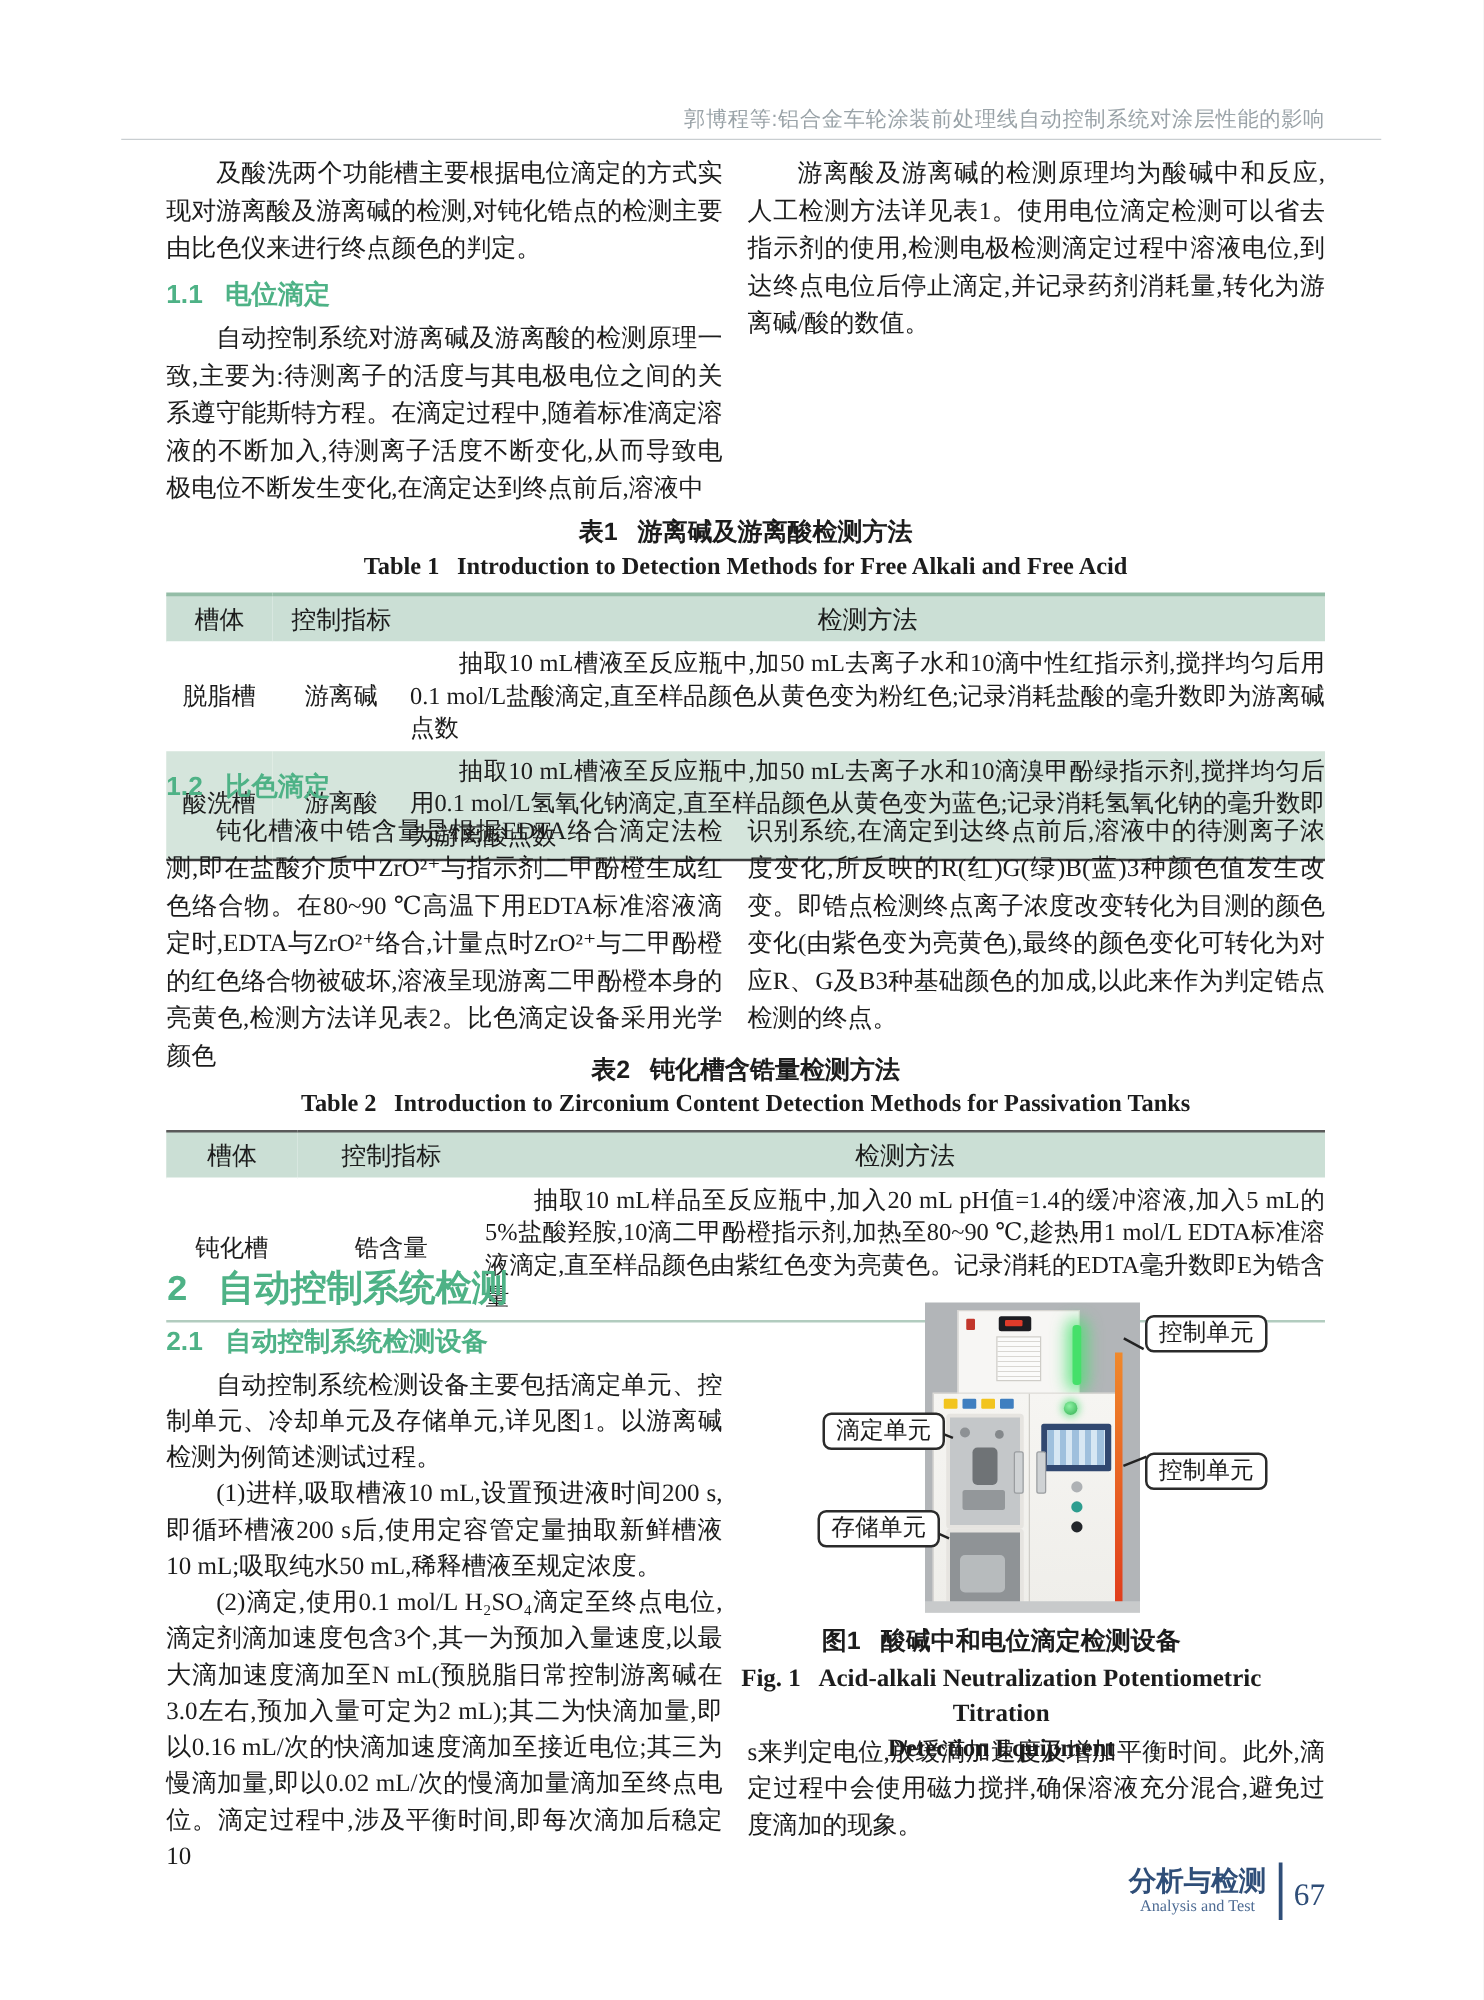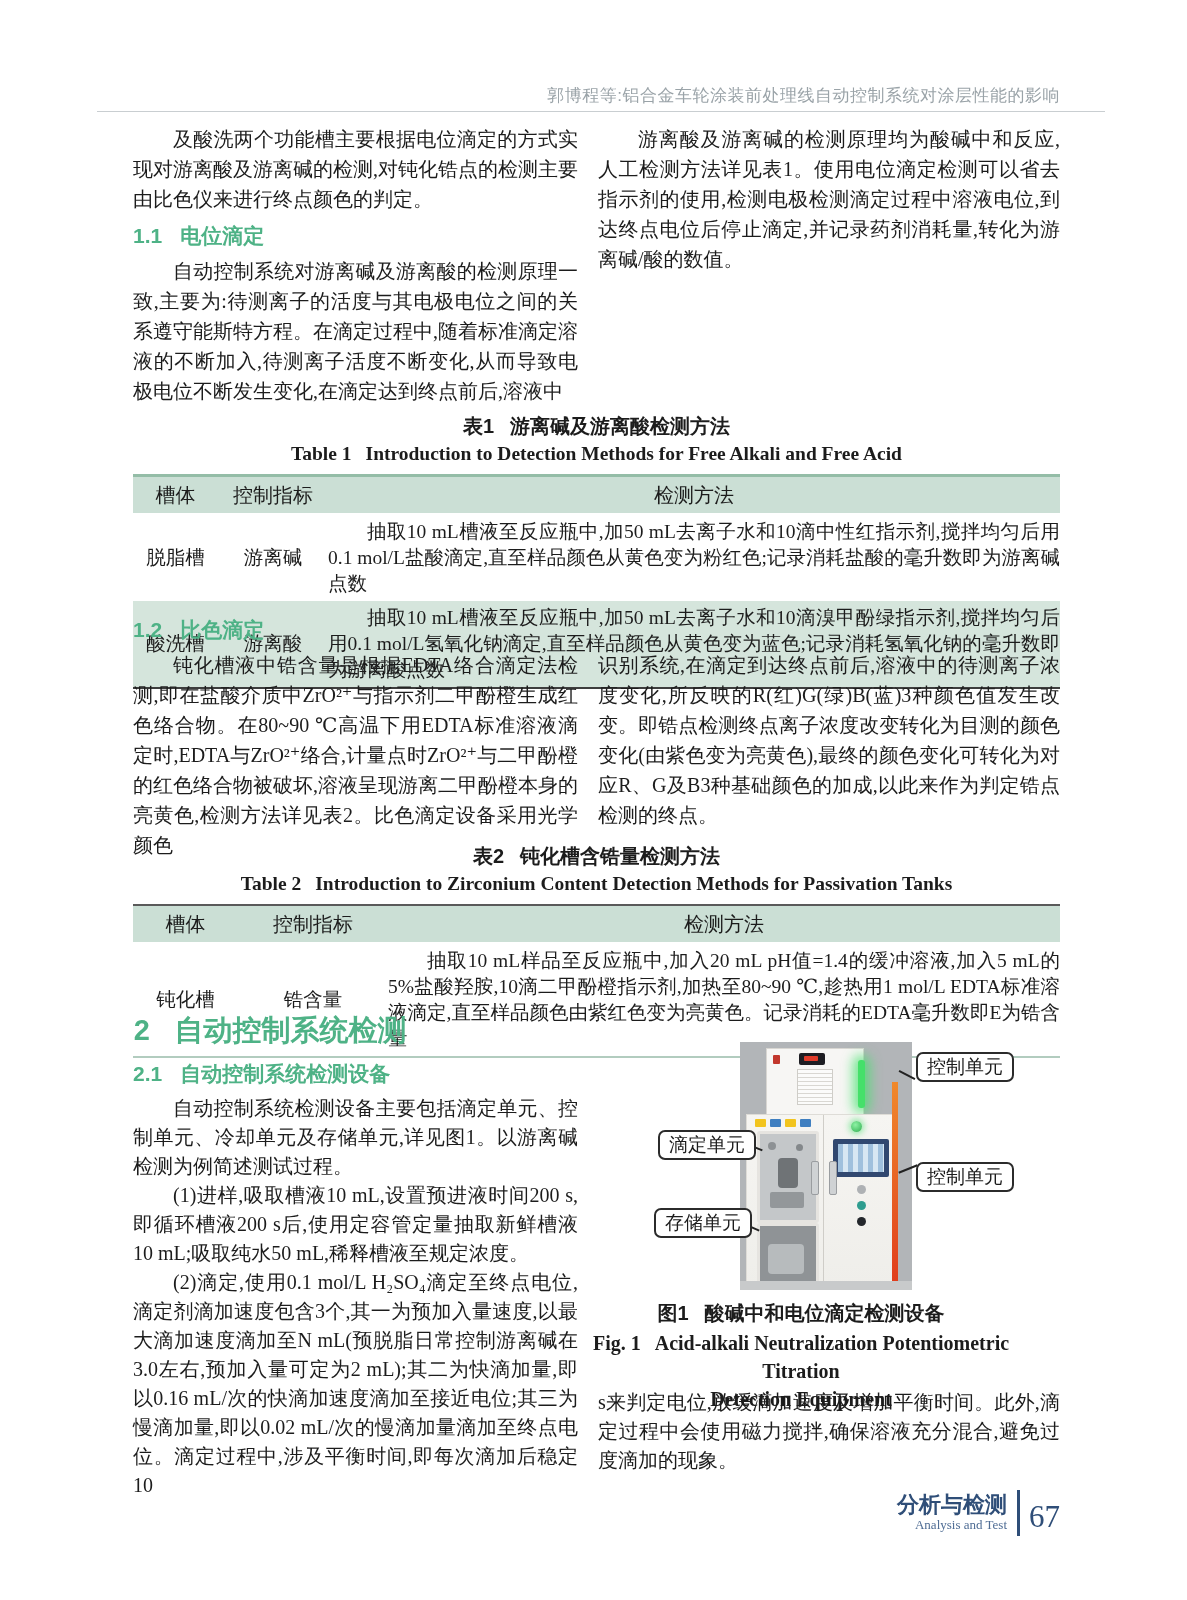--- a/index.html
+++ b/index.html
@@ -93,26 +93,26 @@
 
   .fig-caption{position:absolute;left:570px;top:1300px;width:462px;text-align:center;}
   .fc-cn{font-family:"Liberation Sans","DejaVu Sans",sans-serif;font-weight:bold;font-size:20px;line-height:26px;}
   .fc-cn .lbl{margin-right:16px;}
   .fc-en{font-weight:bold;font-size:20px;line-height:28px;margin-top:3px;}
   .fc-en .lbl{margin-right:14px;}
 
   
   .footer{position:absolute;left:760px;top:1490px;width:300px;display:flex;
           align-items:center;justify-content:flex-end;}
-  .f-stack{text-align:right;}
+  .f-stack{text-align:center;}
   .f-cn{font-family:"Liberation Sans","DejaVu Sans",sans-serif;font-weight:bold;
         font-size:22px;color:#2f4e78;line-height:24px;}
   .f-en{font-size:13px;color:#4e6c94;line-height:16px;}
   .f-bar{width:3px;height:46px;background:#2f4e78;margin:0 9px 0 10px;}
-  .f-num{font-size:31px;color:#2f4e78;padding-top:8px;}
+  .f-num{font-size:25px;color:#2f4e78;padding-top:8px;}
 </style>
 </head>
 <body>
 
 <div class="page">
 
   <div class="running-title">郭博程等:铝合金车轮涂装前处理线自动控制系统对涂层性能的影响</div>
   <div class="header-line"></div>
 
   <div class="col" style="left:133px;top:124px;width:445px;">

